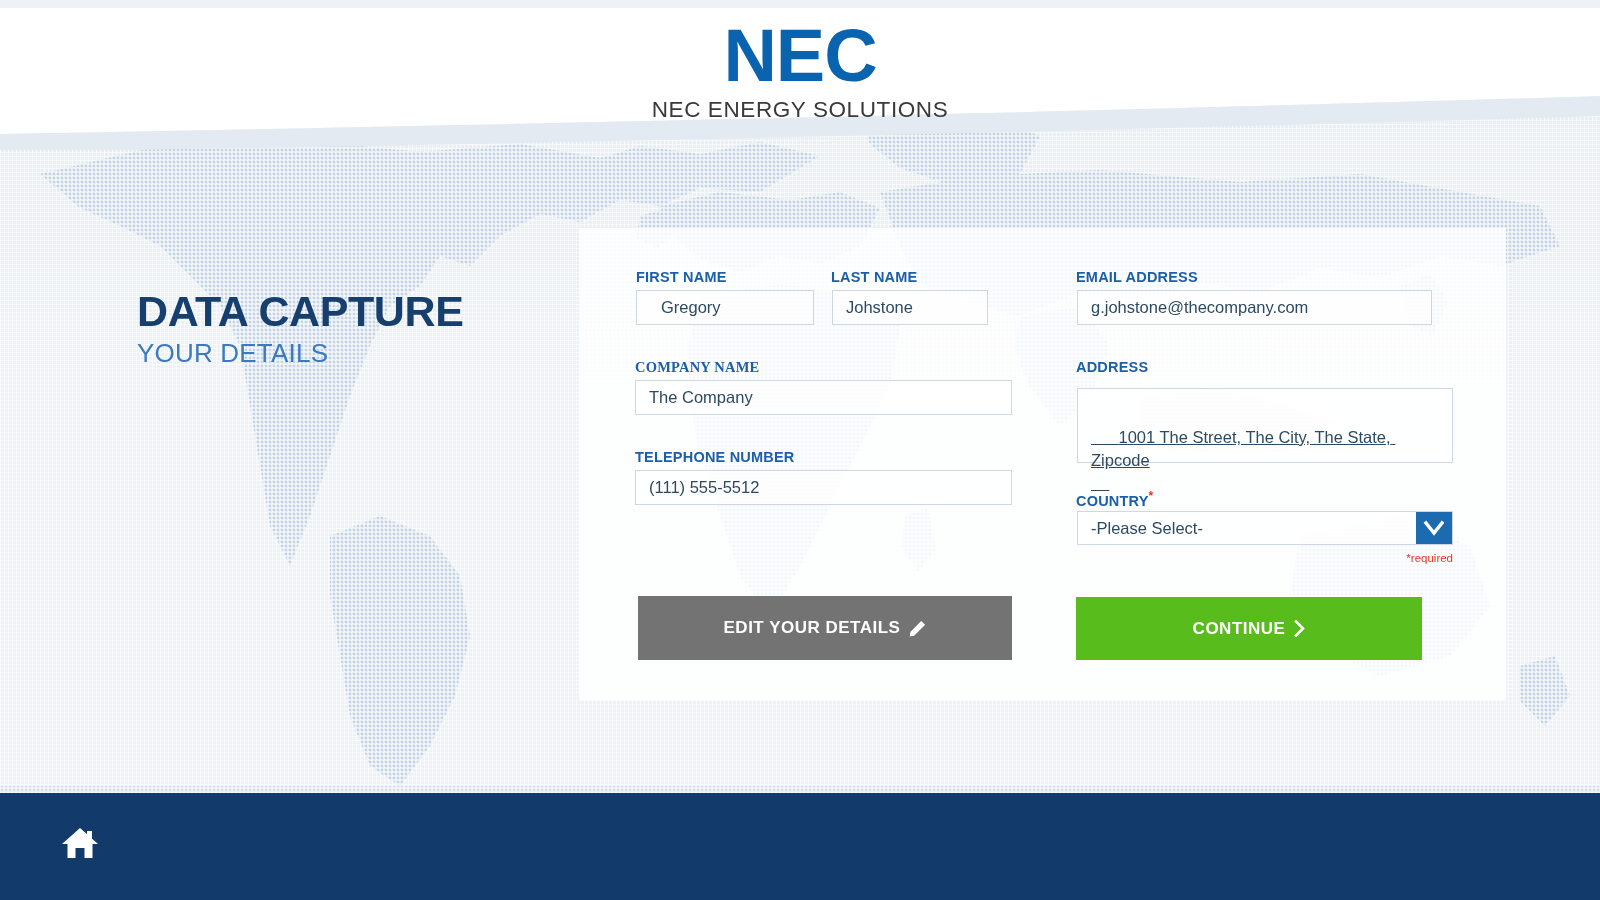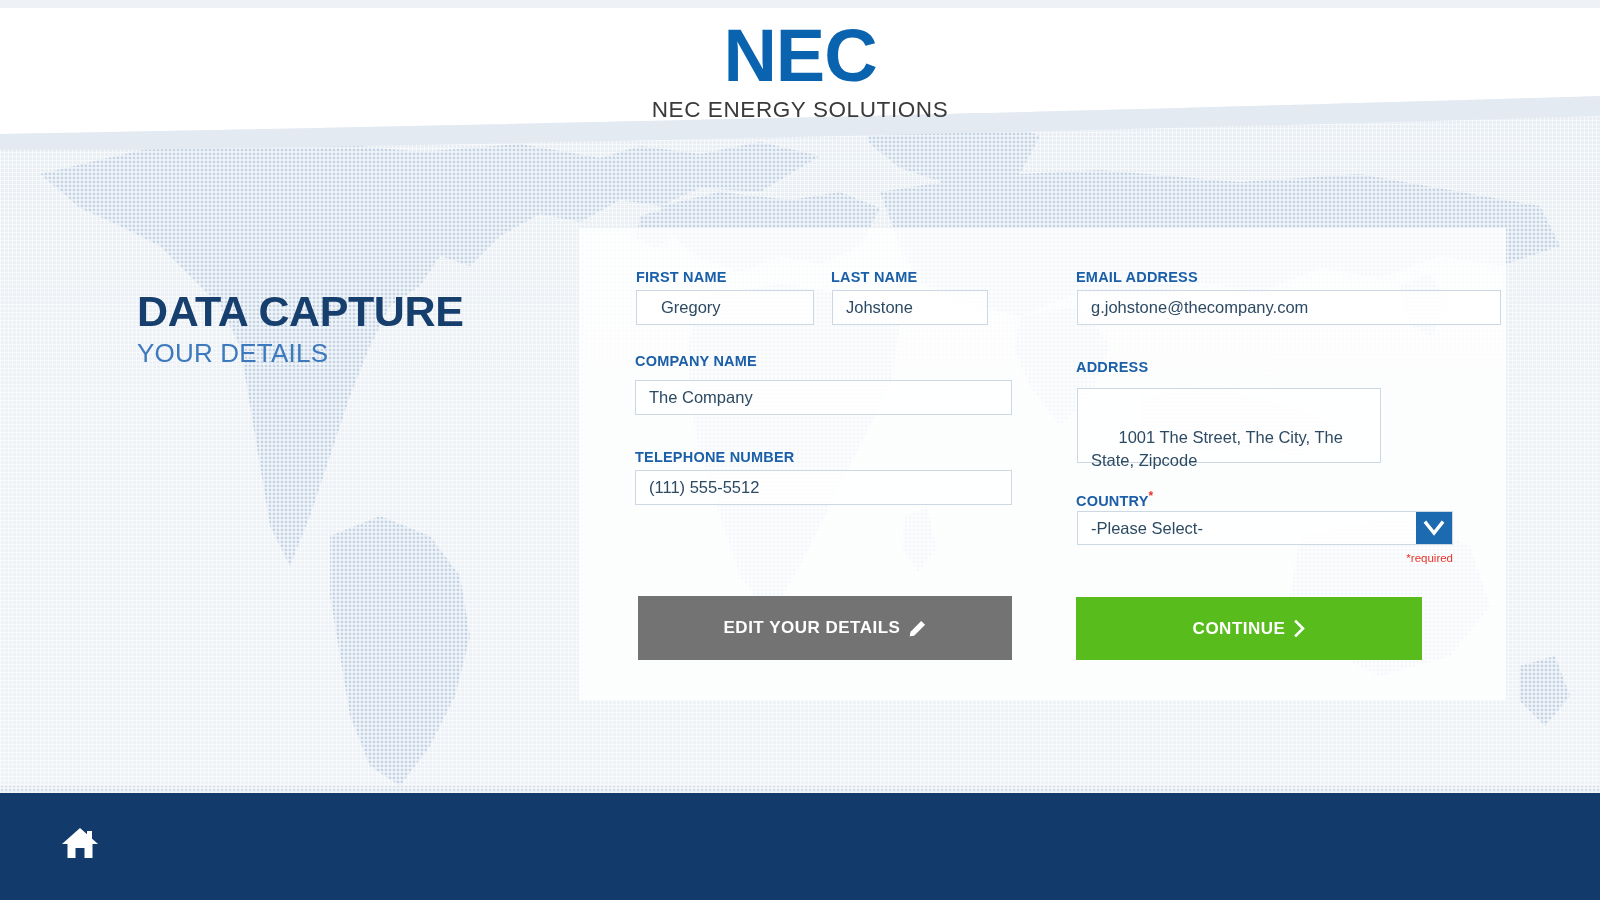--- a/index.html
+++ b/index.html
@@ -313,37 +313,37 @@
     <div class="field-label" style="left:57px; top:41px;">FIRST NAME</div>
     <div class="input" style="left:57px; top:62px; width:178px; height:35px;padding-left:24px;">
       <span>Gregory</span>
     </div>
 
     <div class="field-label" style="left:252px; top:41px;">LAST NAME</div>
     <div class="input" style="left:253px; top:62px; width:156px; height:35px;">
       <span>Johstone</span>
     </div>
 
-    <div class="field-label" style="left:56px; top:125px;">COMPANY NAME</div>
+    <div class="field-label" style="left:56px; top:131px;font-family:Liberation Serif, serif;">COMPANY NAME</div>
     <div class="input" style="left:56px; top:152px; width:377px; height:35px;">
       <span>The Company</span>
     </div>
 
     <div class="field-label" style="left:56px; top:221px;">TELEPHONE NUMBER</div>
     <div class="input" style="left:56px; top:242px; width:377px; height:35px;">
       <span>(111) 555-5512</span>
     </div>
 
     <div class="field-label" style="left:497px; top:41px;">EMAIL ADDRESS</div>
-    <div class="input" style="left:498px; top:62px; width:424px; height:35px;">
+    <div class="input" style="left:498px; top:62px; width:355px; height:35px;">
       <span>g.johstone@thecompany.com</span>
     </div>
 
     <div class="field-label" style="left:497px; top:131px;">ADDRESS</div>
-    <div class="input textarea" style="left:498px; top:160px; width:304px; height:75px;">
+    <div class="input textarea" style="left:498px; top:160px; width:376px; height:75px;text-decoration:underline;">
       <span>1001 The Street, The City, The State, Zipcode</span>
     </div>
 
     <div class="field-label" style="left:497px; top:261px;">
       <span>COUNTRY</span><span class="req-star">*</span>
     </div>
     <div class="select-wrap" style="left:498px; top:283px; width:376px; height:34px;">
       <span class="select-value">-Please Select-</span>
       <span class="select-btn">
         <svg width="22" height="16" viewBox="0 0 22 16" xmlns="http://www.w3.org/2000/svg">

